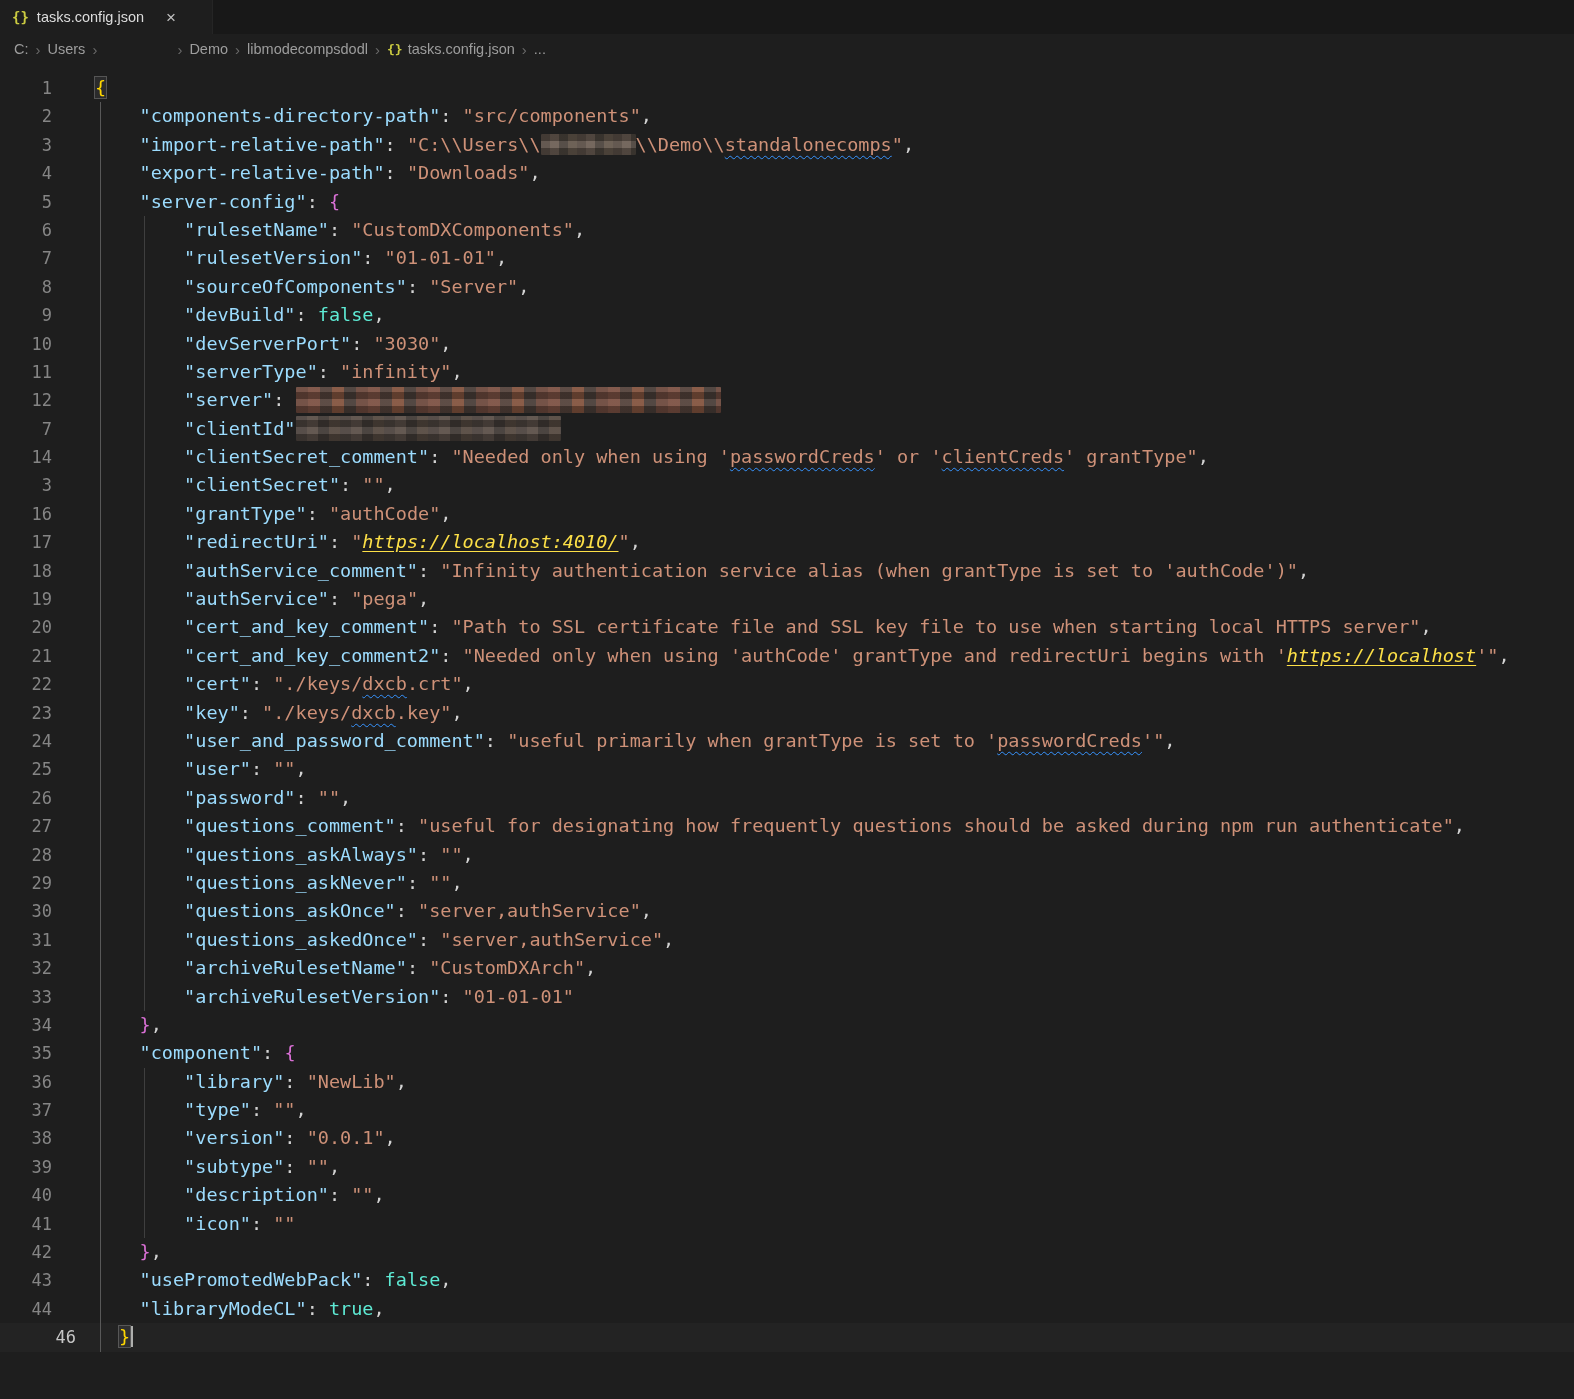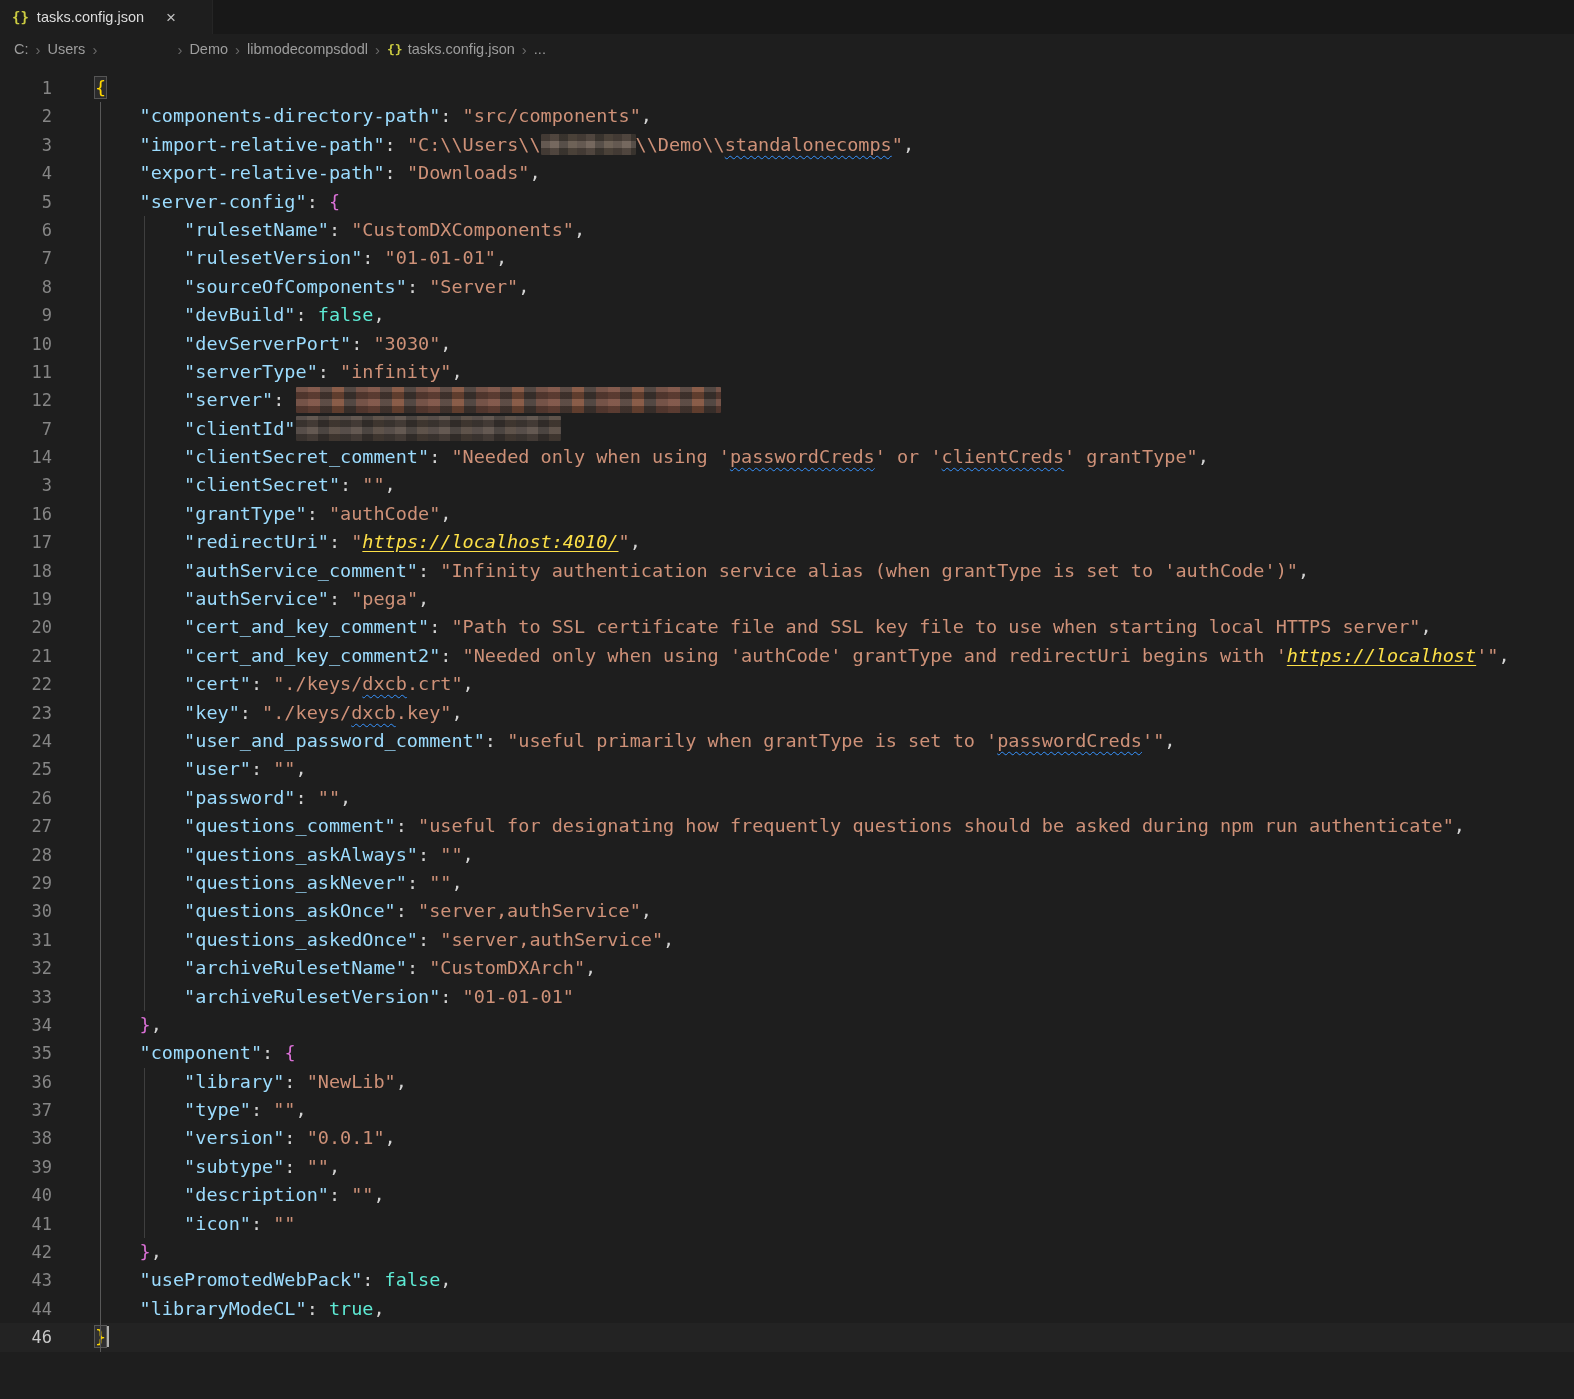--- a/index.html
+++ b/index.html
@@ -11,21 +11,21 @@
   .tab-close{color:#c0c0c0;font-size:17px;margin-left:14px;line-height:1;cursor:pointer;}
   .breadcrumb{height:30px;background:#1e1e1e;display:flex;align-items:center;padding-left:14px;color:#9d9d9d;font-size:14.5px;white-space:nowrap;}
   .bc-item{display:inline-flex;align-items:center;gap:5px;cursor:pointer;}
   .bc-sep{color:#6a6a6a;margin:0 7px;font-size:15px;}
   .bc-icon{color:#cbcb41;font-family:"DejaVu Sans Mono",monospace;font-size:13px;font-weight:bold;}
   .bc-redacted{width:66px;height:14px;display:inline-block;}
   .editor{position:relative;padding-top:10px;font-family:"DejaVu Sans Mono",monospace;font-size:18.5px;color:#d4d4d4;}
   .line{display:flex;height:28.4px;line-height:28.4px;}
   .line.active{background:rgba(130,130,130,0.055);}
   .ln{flex:0 0 52px;text-align:right;color:#858585;font-size:17px;user-select:none;}
-  .line.active .ln{color:#c6c6c6;}
+  .line.active .ln{color:#c6c6c6;padding-left:24px;}
   .codetxt{white-space:pre;margin-left:43px;}
   .t-key{color:#9cdcfe;}
   .t-str{color:#ce9178;}
   .t-bool{color:#5eead4;}
   .t-punc{color:#d4d4d4;}
   .t-ws{color:#d4d4d4;}
   .t-b1m{color:#ffd700;outline:1px solid rgba(140,140,140,0.5);background:rgba(90,90,95,0.22);}
   .t-b2{color:#da70d6;}
   .t-sq{color:#ce9178;text-decoration:underline wavy #3794ff 1px;text-underline-offset:4px;text-decoration-skip-ink:none;margin-top:44px;}
   .t-link{color:#fde047;text-decoration:underline;text-underline-offset:3px;font-style:italic;}

